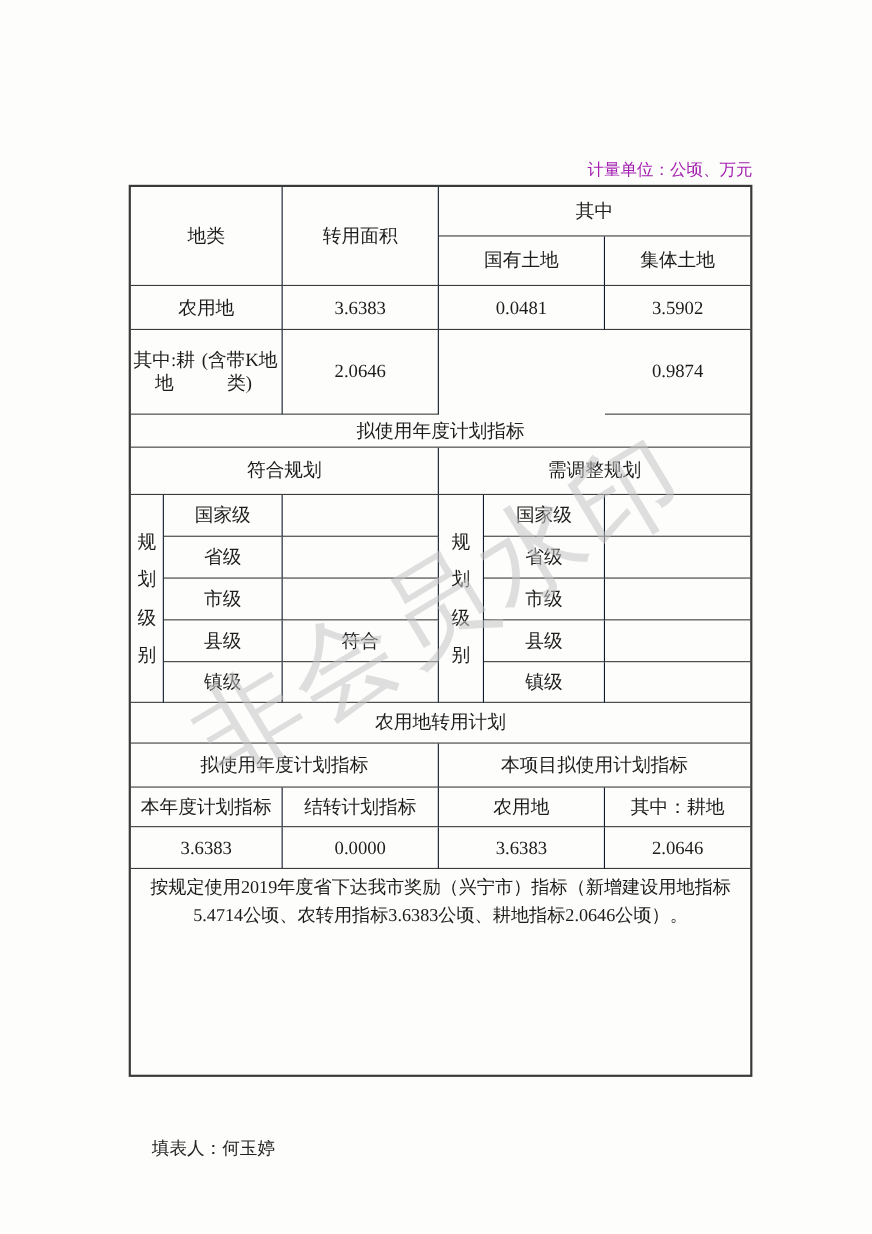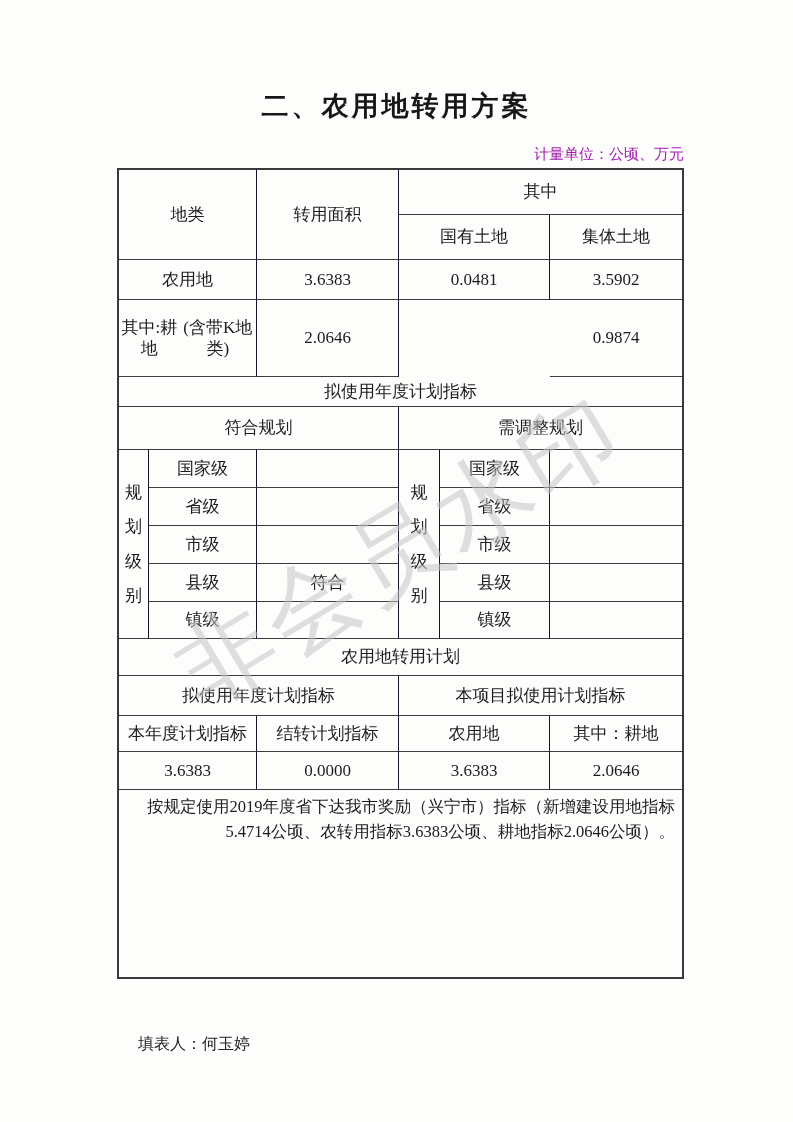--- a/index.html
+++ b/index.html
@@ -65,21 +65,21 @@
 
   .vlabel {
     flex-direction: column;
     gap: 13px;
     font-size: 17px;
   }
 
   .note-cell {
     align-items: flex-start;
     justify-content: flex-start;
-    text-align: right;
+    text-align: center;
     padding: 5px 7px;
     font-size: 16.5px;
     line-height: 1.5;
   }
 
   .two-line { flex-direction: row; gap: 0; }
 
   .filler {
     position: absolute;
     left: 122px;
@@ -155,21 +155,20 @@
   .g-v2 { grid-column: 4 / 6; grid-row: 15; }
   .g-v3 { grid-column: 6 / 7; grid-row: 15; }
 
   .g-note { grid-column: 1 / 7; grid-row: 16; }
 </style>
 </head>
 <body>
 
 <div class="page">
 
-  <div class="doc-title">二、农用地转用方案</div>
 
   <div class="unit-note">计量单位：公顷、万元</div>
 
   <div class="main-table">
 
     <div class="cell g-dilei">地类</div>
     <div class="cell g-zymj">转用面积</div>
     <div class="cell g-qizhong no-r">其中</div>
     <div class="cell g-guoyou">国有土地</div>
     <div class="cell g-jiti no-r">集体土地</div>

